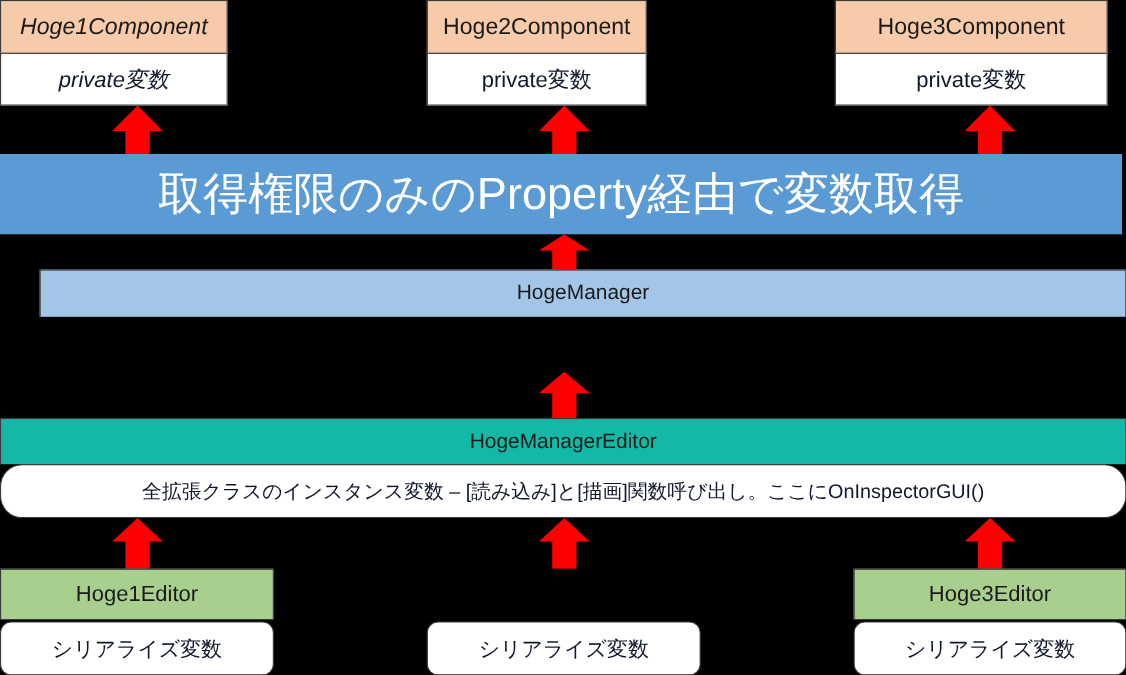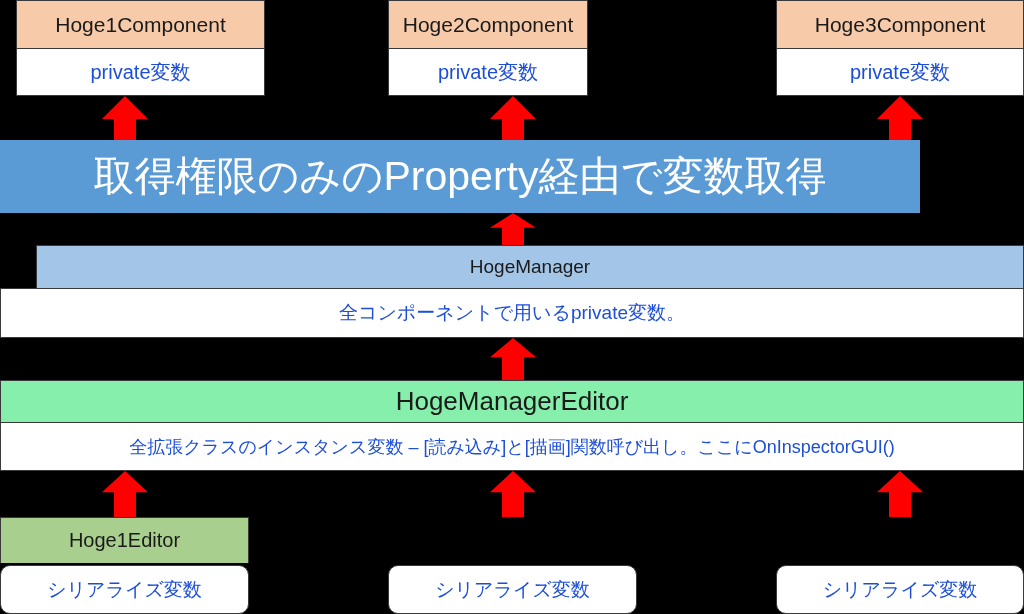--- a/index.html
+++ b/index.html
@@ -41,21 +41,21 @@
   .box-body {
     position: absolute;
     left: 0;
     right: 0;
     bottom: 0;
     box-sizing: border-box;
     display: flex;
     align-items: center;
     justify-content: center;
     background: #ffffff;
-    color: #1d4ed8;
+    color: #0f172a;
     border: 1px solid #3a3a3a;
     border-top: 1px solid #3a3a3a;
     white-space: nowrap;
     overflow: hidden;
   }
 
   
   .component-box { top: 0; height: 96px; }
   .component-box .box-header {
     height: 48px;
@@ -64,21 +64,21 @@
   }
   .component-box .box-body {
     height: 48px;
     font-size: 20px;
   }
 
   
   .banner {
     position: absolute;
     left: 0;
-    width: 920px;
+    width: 1020px;
     top: 140px;
     height: 73px;
     background: #5b9bd5;
     color: #ffffff;
     display: flex;
     align-items: center;
     justify-content: center;
     font-size: 41px;
     letter-spacing: 0px;
     white-space: nowrap;
@@ -104,26 +104,27 @@
 
   
   .manager-editor-box {
     left: 0;
     width: 1024px;
     top: 380px;
     height: 91px;
   }
   .manager-editor-box .box-header {
     height: 42px;
-    background: #86efac;
-    font-size: 26px;
+    background: #14b8a6;
+    font-size: 19px;
   }
   .manager-editor-box .box-body {
     height: 49px;
     font-size: 18px;
+    border-radius: 20px;
   }
 
   
   .editor-box { top: 517px; height: 97px; }
   .editor-box .box-header {
     height: 46px;
     background: #a9cf8f;
     font-size: 20px;
   }
   .editor-box .box-body {
@@ -138,31 +139,31 @@
     width: 46px;
     height: 50px;
   }
   .arrow-up svg { display: block; width: 100%; height: 100%; }
 </style>
 </head>
 <body>
 
 <div id="canvas">
 
-  <div class="box component-box" style="left:16px; width:249px;">
+  <div class="box component-box" style="left:0px; width:207px;font-style:italic;">
     <div class="box-header">Hoge1Component</div>
     <div class="box-body">private変数</div>
   </div>
 
   <div class="box component-box" style="left:388px; width:200px;">
     <div class="box-header">Hoge2Component</div>
     <div class="box-body">private変数</div>
   </div>
 
-  <div class="box component-box" style="left:776px; width:248px;padding-left:45px;">
+  <div class="box component-box" style="left:759px; width:248px;padding-left:45px;">
     <div class="box-header">Hoge3Component</div>
     <div class="box-body">private変数</div>
   </div>
 
   <div class="arrow-up" style="left:102px; top:96px;">
     <svg viewBox="0 0 46 50" preserveAspectRatio="none" aria-hidden="true">
       <polygon points="23,0 46,23 34,23 34,50 12,50 12,23 0,23" fill="#ff0000"></polygon>
     </svg>
   </div>
   <div class="arrow-up" style="left:490px; top:96px;">
@@ -179,21 +180,20 @@
   <div class="banner">取得権限のみのProperty経由で変数取得</div>
 
   <div class="arrow-up" style="left:490px; top:213px; height:32px;">
     <svg viewBox="0 0 46 50" preserveAspectRatio="none" aria-hidden="true">
       <polygon points="23,0 46,23 34,23 34,50 12,50 12,23 0,23" fill="#ff0000"></polygon>
     </svg>
   </div>
 
   <div class="box manager-box">
     <div class="box-header">HogeManager</div>
-    <div class="box-body">全コンポーネントで用いるprivate変数。</div>
   </div>
 
   <div class="arrow-up" style="left:490px; top:338px; height:42px;">
     <svg viewBox="0 0 46 50" preserveAspectRatio="none" aria-hidden="true">
       <polygon points="23,0 46,23 34,23 34,50 12,50 12,23 0,23" fill="#ff0000"></polygon>
     </svg>
   </div>
 
   <div class="box manager-editor-box">
     <div class="box-header">HogeManagerEditor</div>
@@ -219,16 +219,17 @@
   <div class="box editor-box" style="left:0px; width:249px;">
     <div class="box-header">Hoge1Editor</div>
     <div class="box-body">シリアライズ変数</div>
   </div>
 
   <div class="box editor-box" style="left:388px; width:249px;">
     <div class="box-body">シリアライズ変数</div>
   </div>
 
   <div class="box editor-box" style="left:776px; width:248px;">
+    <div class="box-header">Hoge3Editor</div>
     <div class="box-body">シリアライズ変数</div>
   </div>
 
 </div>
 
 </body></html>

